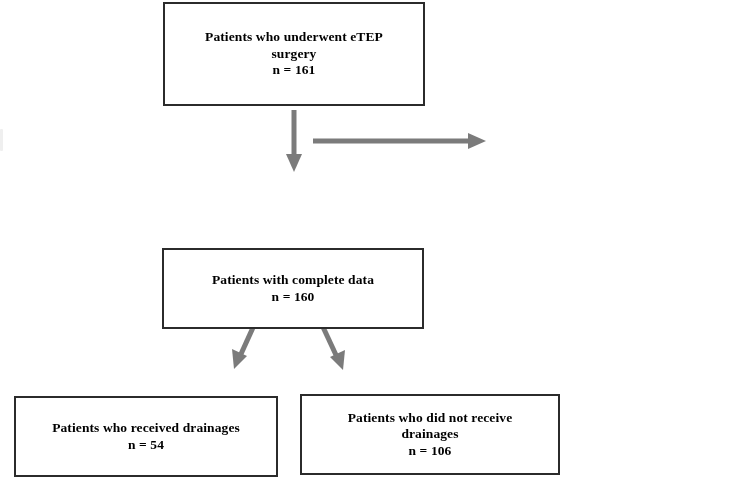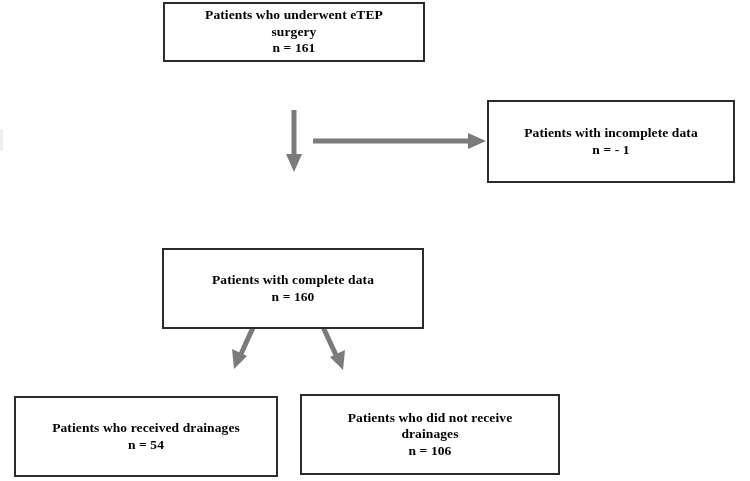--- a/index.html
+++ b/index.html
@@ -30,21 +30,21 @@
   .node .node-text {
     font-weight: bold;
     font-size: 13.5px;
     line-height: 1.22;
     color: #000000;
     letter-spacing: 0.1px;
     white-space: pre-line;
     padding: 0 6px;
   }
   
-  #box-etep      { left:163px; top:2px;   width:262px; height:60px; }
+  #box-etep      { left:163px; top:2px;   width:262px; height:104px; }
   #box-incomplete{ left:487px; top:100px; width:248px; height:83px; }
   #box-complete  { left:162px; top:200px; width:262px; height:81px;margin-top:48px; }
   #box-drainages { left:14px;  top:396px; width:264px; height:81px; }
   #box-nodrain   { left:300px; top:394px; width:260px; height:81px;font-family:Liberation Serif, serif; }
 
   
   .arrow-svg {
     position: absolute;
     left: 0;
     top: 0;
@@ -99,24 +99,20 @@
       <polygon class="arrow-head" points="343,370 330,357 345,350"></polygon>
     </g>
   </svg>
 
   <div class="node" id="box-etep">
     <div class="node-text">Patients who underwent eTEP
 surgery
 n = 161</div>
   </div>
 
-  <div class="node" id="box-incomplete">
-    <div class="node-text">Patients with incomplete data
-n = - 1</div>
-  </div>
 
   <div class="node" id="box-complete">
     <div class="node-text">Patients with complete data
 n = 160</div>
   </div>
 
   <div class="node" id="box-drainages">
     <div class="node-text">Patients who received drainages
 n = 54</div>
   </div>

